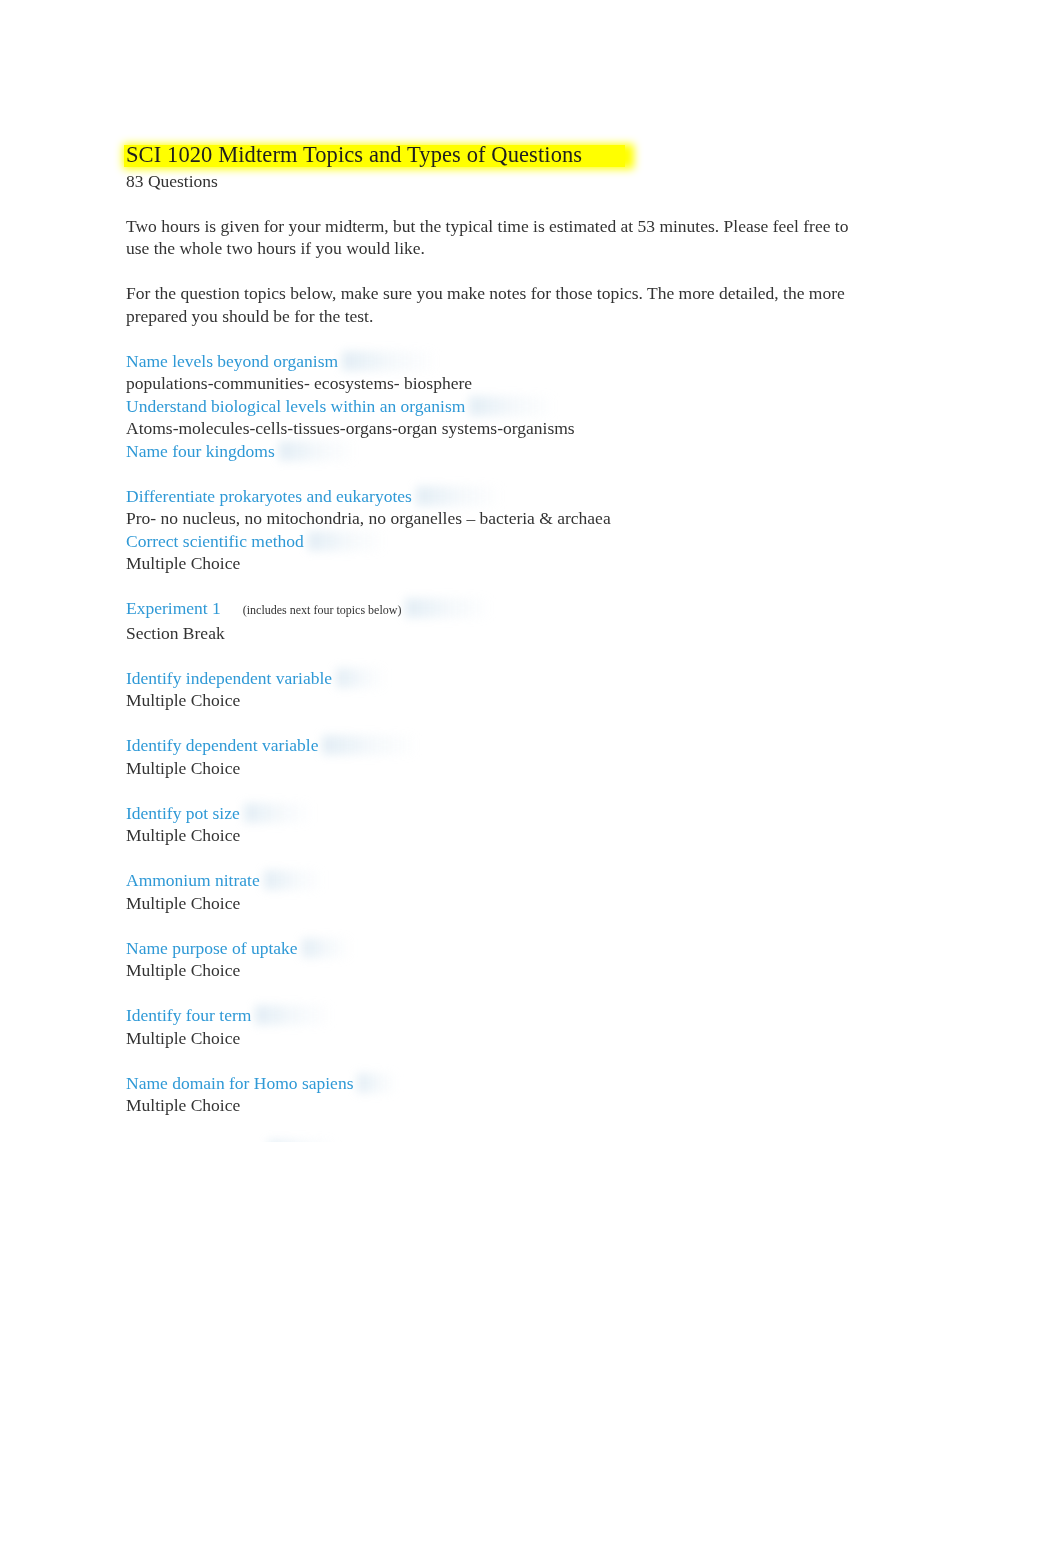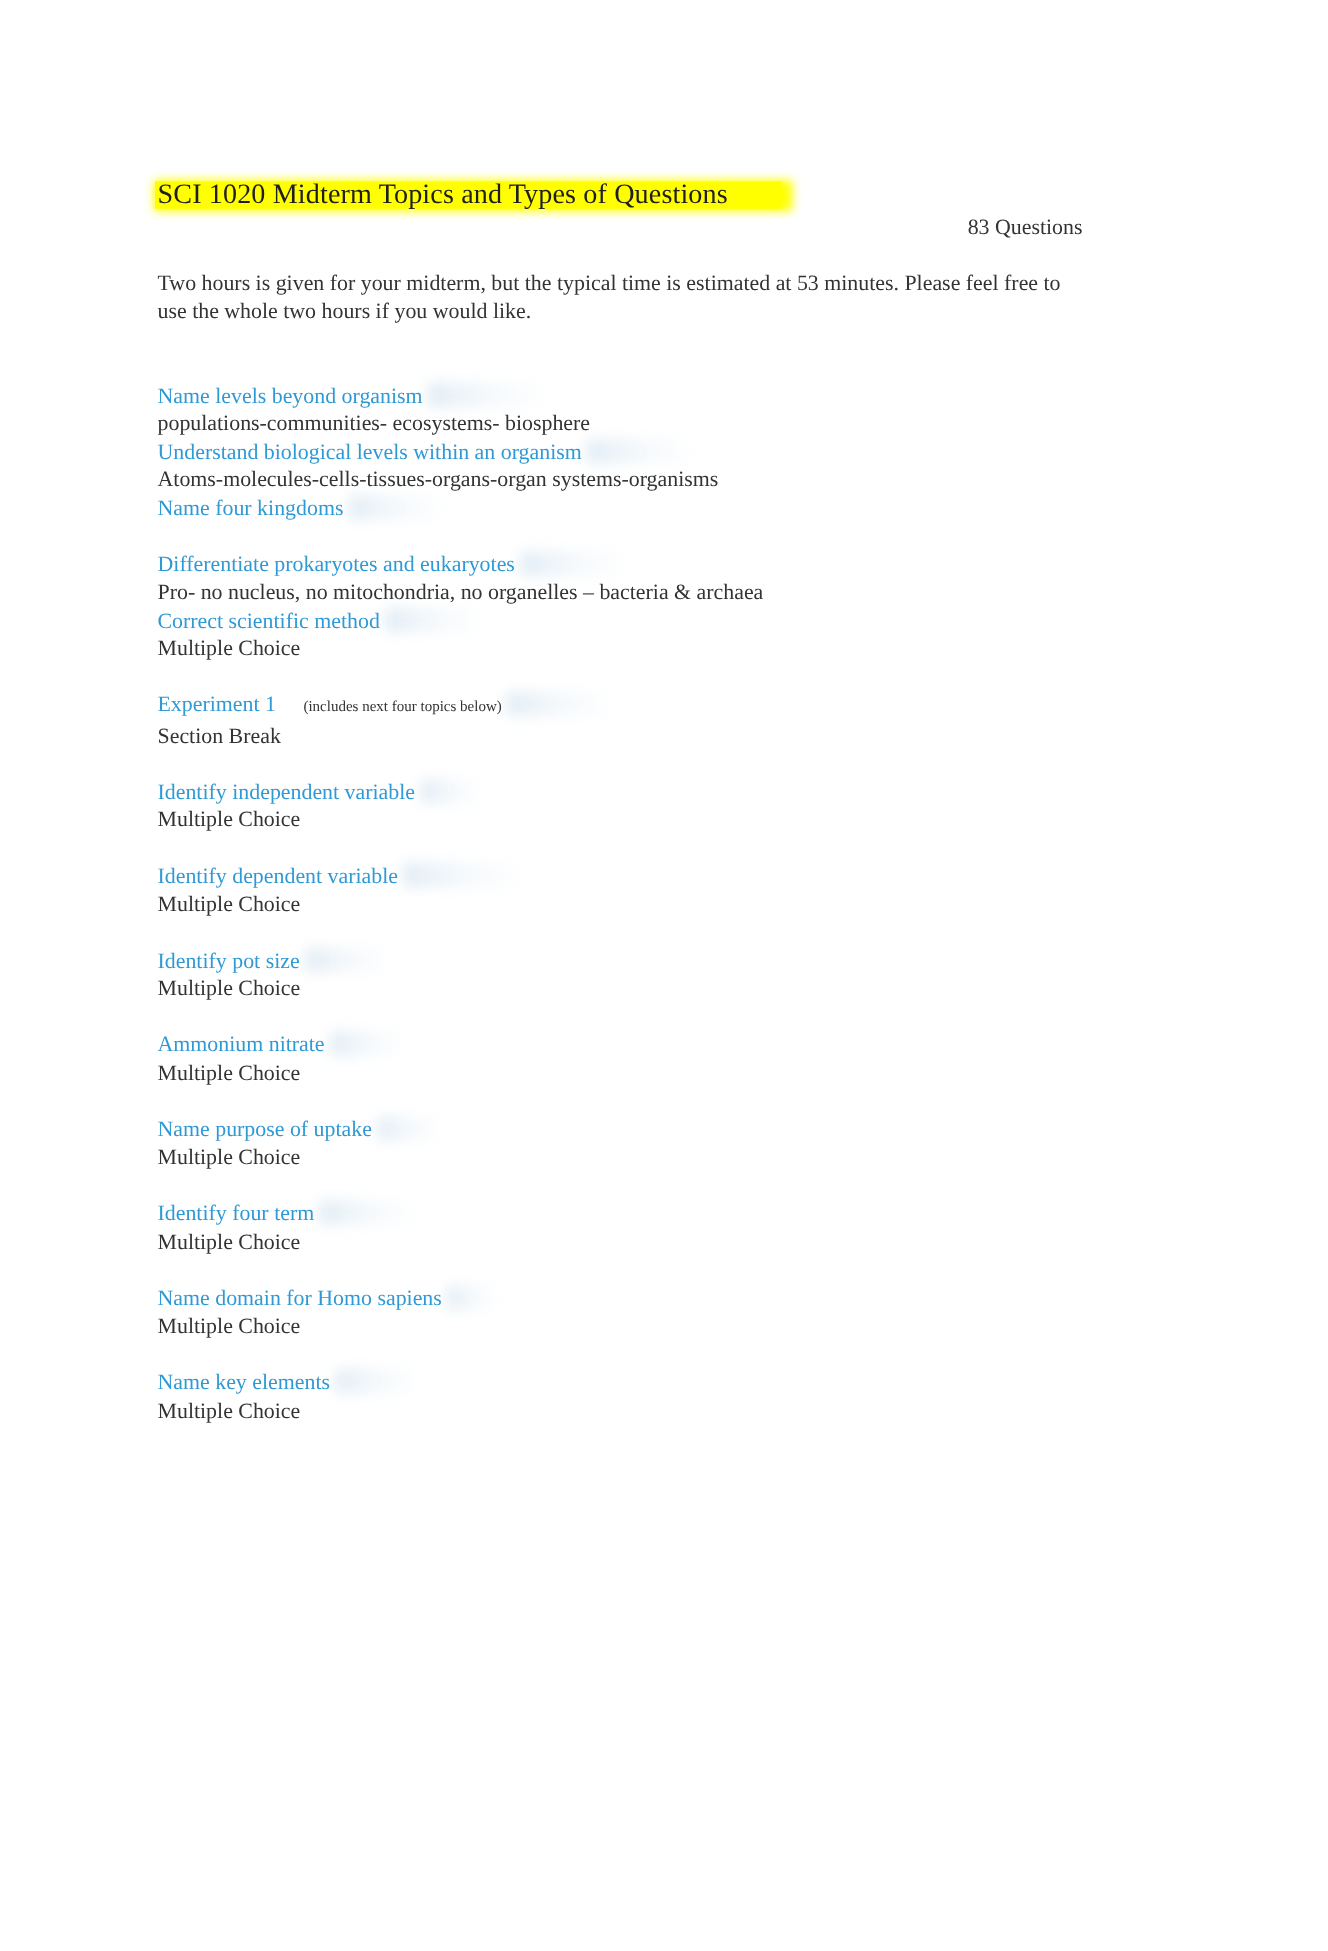--- a/index.html
+++ b/index.html
@@ -68,21 +68,20 @@
     position: relative;
     z-index: 3;
   }
 
   .subtitle {
     font-size: 17.5px;
     line-height: 22px;
     color: #333333;
     margin: 0;
     padding-top: 2px;
-    text-align: right;
   }
 
   
   .para {
     font-size: 17.5px;
     line-height: 22.5px;
     color: #333333;
     margin: 0;
     width: 738px;
   }
@@ -134,20 +133,21 @@
     </div>
 
     <div class="subtitle">83 Questions</div>
 
     <div class="spacer-line"></div>
 
     <p class="para">Two hours is given for your midterm, but the typical time is estimated at 53 minutes. Please feel free to use the whole two hours if you would like.</p>
 
     <div class="spacer-line"></div>
 
+    <p class="para">For the question topics below, make sure you make notes for those topics. The more detailed, the more prepared you should be for the test.</p>
 
     <div class="spacer-line"></div>
 
     <div id="topics-container">
         <div>
           <div class="topic-head"><span>Name levels beyond organism</span><span class="smudge" style="left: calc(100% + 4px); width: 94px;"></span></div>
           <div class="topic-sub">populations-communities- ecosystems- biosphere</div>
         </div>
         <div>
           <div class="topic-head"><span>Understand biological levels within an organism</span><span class="smudge" style="left: calc(100% + 4px); width: 85px;"></span></div>

